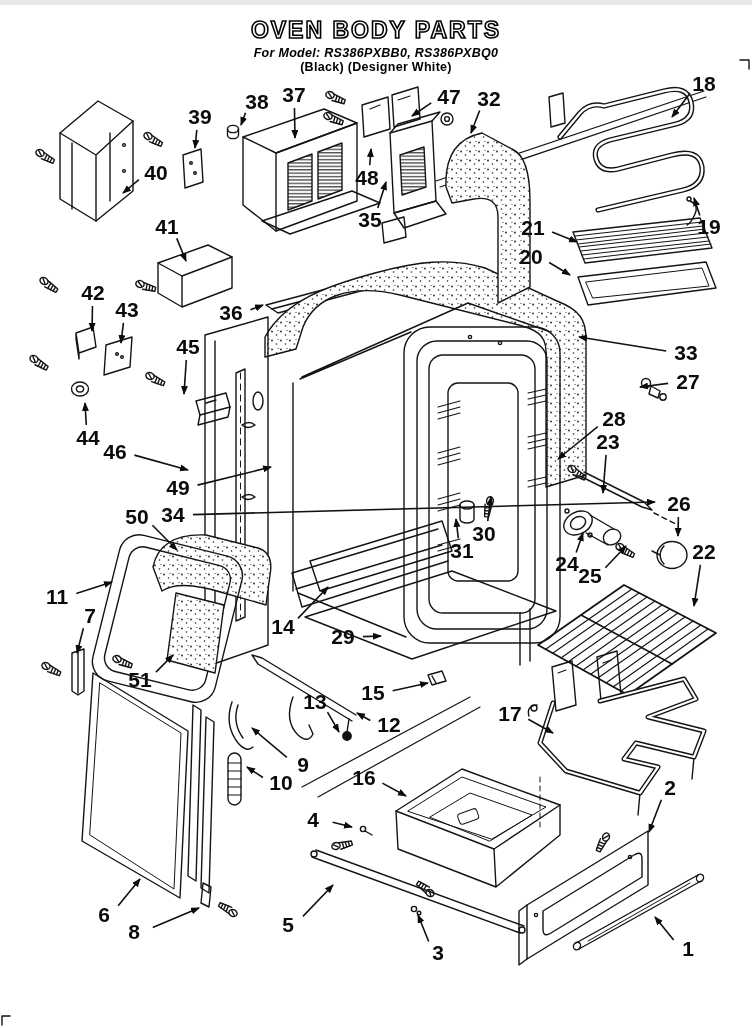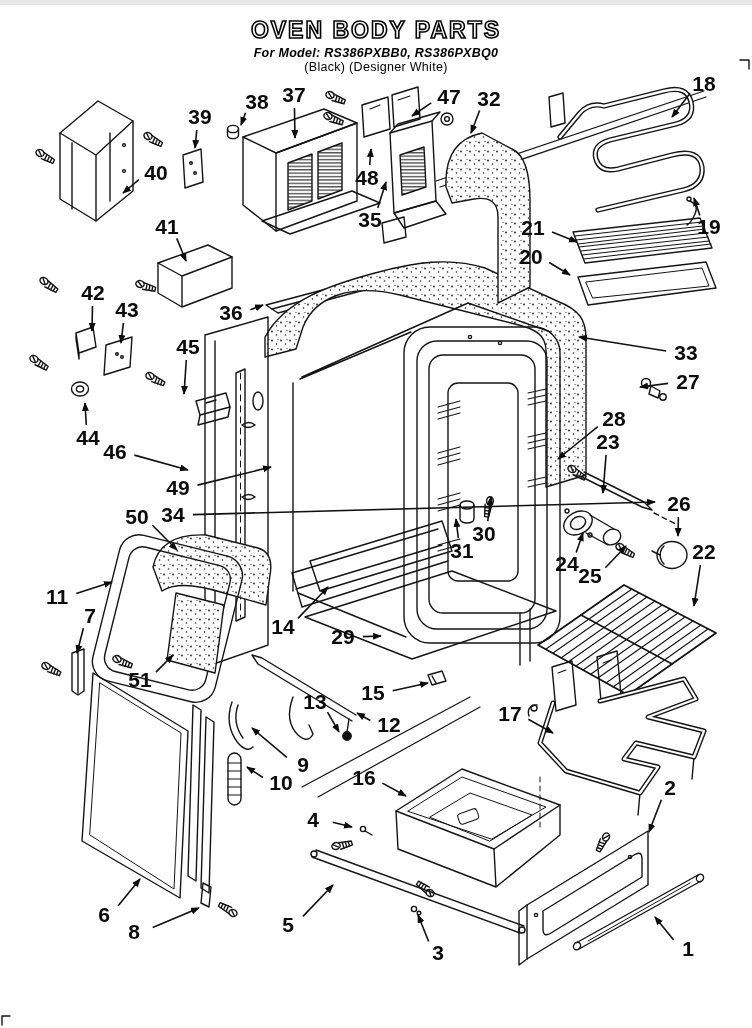--- a/index.html
+++ b/index.html
@@ -7,21 +7,21 @@
     position:relative; width:752px; height:1028px; margin:5px auto;
     background:#ffffff; overflow:hidden;
     font-family:"Liberation Sans", sans-serif;
   }
   .hdr { position:absolute; top:12px; left:0; width:100%; text-align:center; z-index:3; }
   .hdr .title {
     font-size:23px; font-weight:bold; letter-spacing:2px;
     color:#ffffff; -webkit-text-stroke:1.6px #000; margin:0 0 2px 0;
   }
   .hdr .model  { font-size:12.5px; font-weight:bold; color:#000; margin:0; letter-spacing:.3px;font-style:italic; }
-  .hdr .finish { font-size:12.5px; font-weight:normal; color:#000; margin:0; letter-spacing:.3px; }
+  .hdr .finish { font-size:12.5px; font-weight:bold; color:#000; margin:0; letter-spacing:.3px; }
   svg.diagram { position:absolute; top:0; left:0; }
   .callout-num {
     font-family:"Liberation Sans", sans-serif;
     font-size:21px; font-weight:bold; fill:#0b0b0b;
   }
 </style>
 </head>
 <body>
 
 <div class="page">

